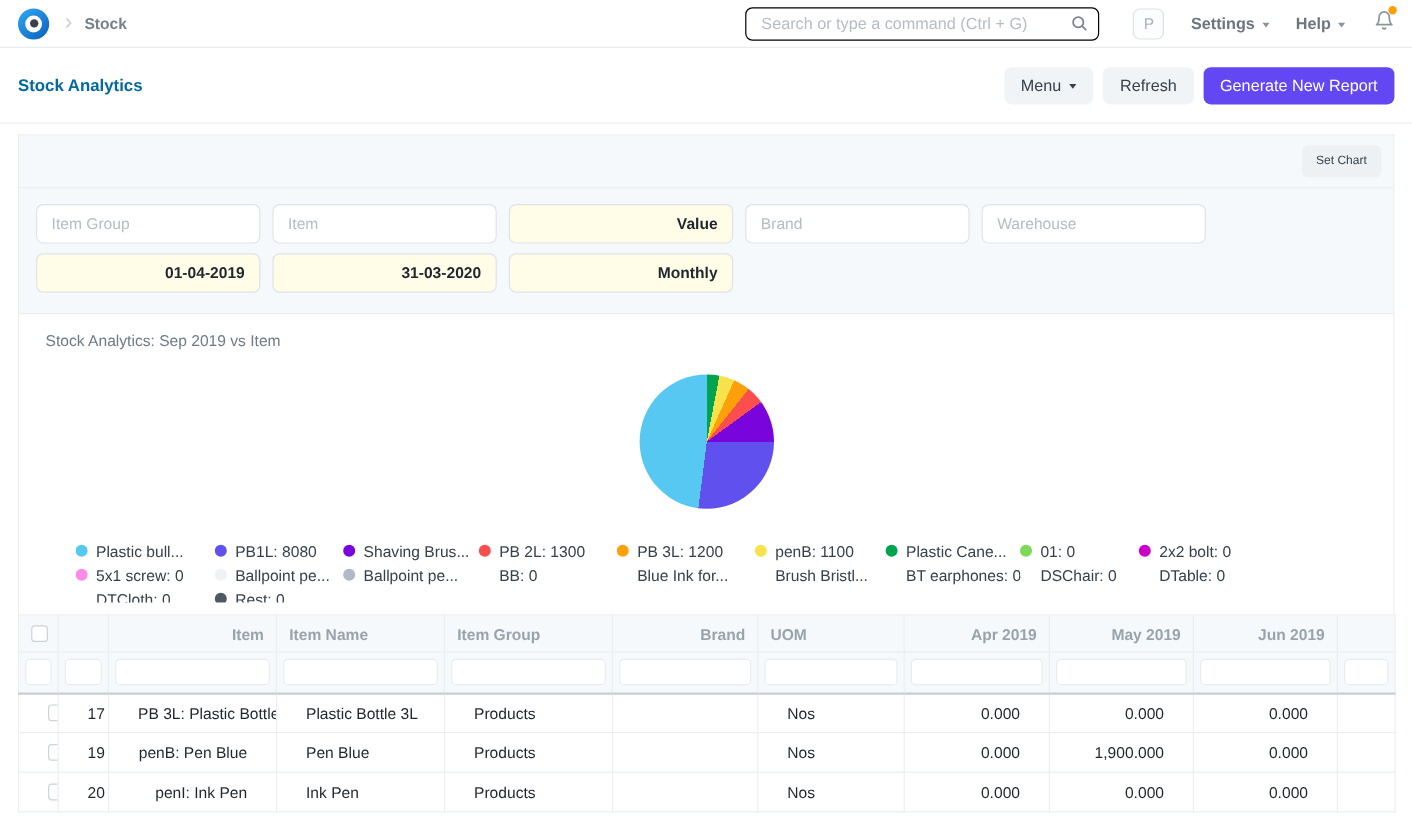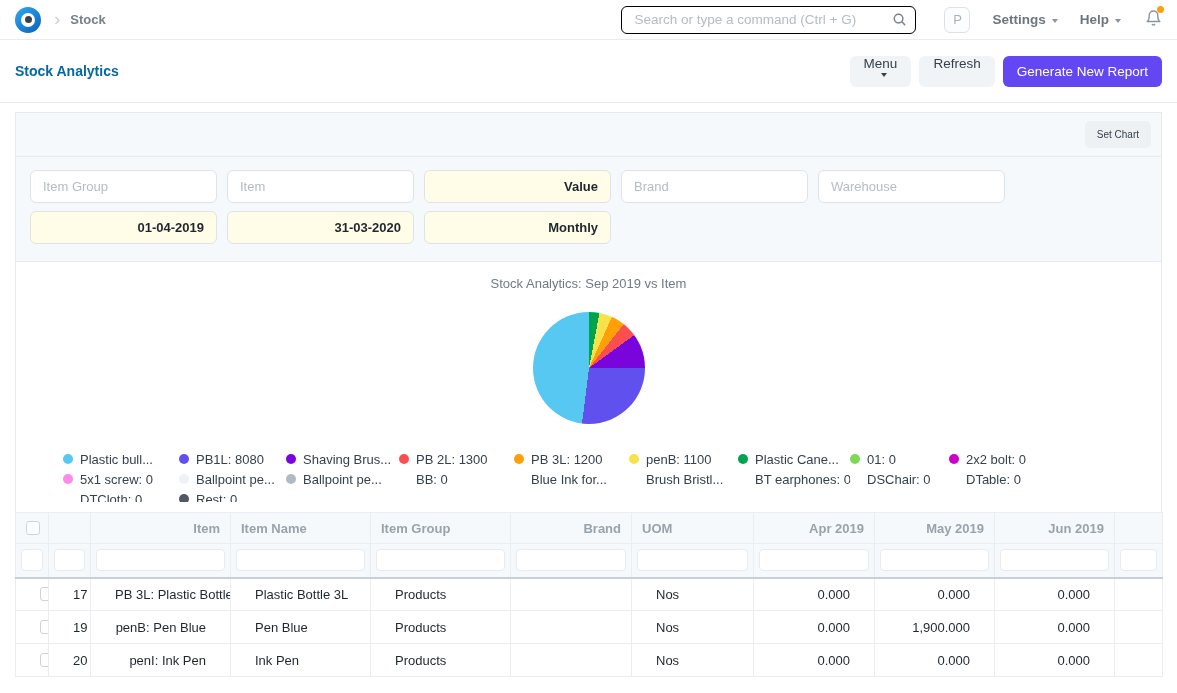--- a/index.html
+++ b/index.html
@@ -36,21 +36,21 @@
   .bell-dot { position:absolute; top:-3px; right:-2px; width:7px; height:7px;
     border-radius:50%; }
 
   
   .page-head { height:63px; display:flex; align-items:center; padding:0 15px;
     border-bottom:1px solid #e9ecef; background:#fff; }
   .page-title { font-size:14px; font-weight:700; color:#0369a1; }
   .head-actions { margin-left:auto; display:flex; gap:8px; }
   .btn { height:31px; padding:0 14px; border-radius:6px; font-size:13.5px; font-weight:500;
     display:flex; align-items:center; border:none; cursor:pointer; font-family:inherit; }
-  .btn-default { background:#f1f4f7; color:#36414c;flex-direction:column; }
+  .btn-default { background:#f1f4f7; color:#36414c; }
   .btn .caret { border-top-color:#36414c; margin-left:7px; }
   .btn-primary { color:#fff; }
 
   
   .report { margin:9px 15px 0; border:1px solid #e8ebee; border-bottom:none; }
   .set-chart-row { background:#f6f9fb; padding:8px 10px; display:flex;
     justify-content:flex-end; border-bottom:1px solid #e8ebee; }
   .btn-sm { height:27px; padding:0 12px; font-size:10px; background:#eef1f4;
     border-radius:5px; color:#36414c; border:none; cursor:pointer; font-family:inherit; }
 
@@ -58,21 +58,21 @@
   .filter-row { display:flex; gap:10px; }
   .filter-row + .filter-row { margin-top:8px; }
   .filter-input { width:187px; height:33px; border:1px solid #dfe3e8; border-radius:6px;
     padding:0 12px; font-size:13px; background:#fff; color:#36414c; outline:none;
     font-family:inherit; }
   .filter-input::placeholder { color:#b4bcc4; }
   .filter-input.filled { font-weight:700; color:#1f272e;text-align:right; }
 
   
   .chart-section { background:#fff; height:250px; padding:14px 22px 0; overflow:hidden; }
-  .chart-title { font-size:13px; color:#6f7a84;text-align:center; }
+  .chart-title { font-size:13px; color:#6f7a84; }
   .pie { width:112px; height:112px; border-radius:50%; margin:21px auto 0; }
   .legend { margin:25px 0 0 25px; display:grid;
     grid-template-columns:116px 107px 113px 115px 115px 109px 112px 99px auto;
     height:53px; overflow:hidden; align-content:start; }
   .legend-item { display:flex; align-items:center; gap:7px; height:20px;
     font-size:13px; color:#36414c; white-space:nowrap; }
   .dot { width:10px; height:10px; border-radius:50%; flex:none; }
 
   
   .grid-table { border-collapse:collapse; table-layout:fixed; width:1147px;

